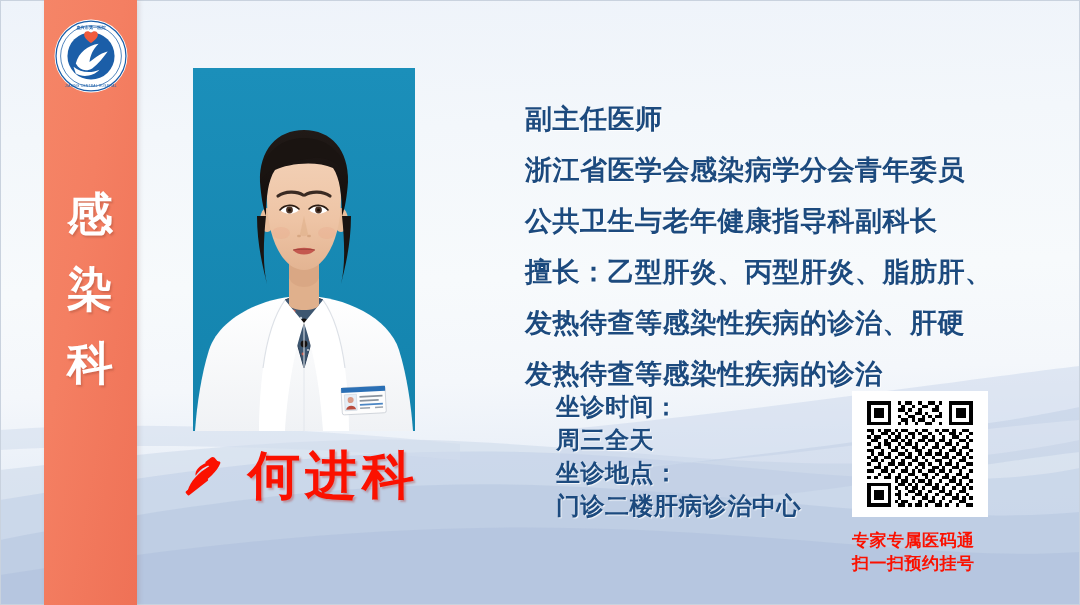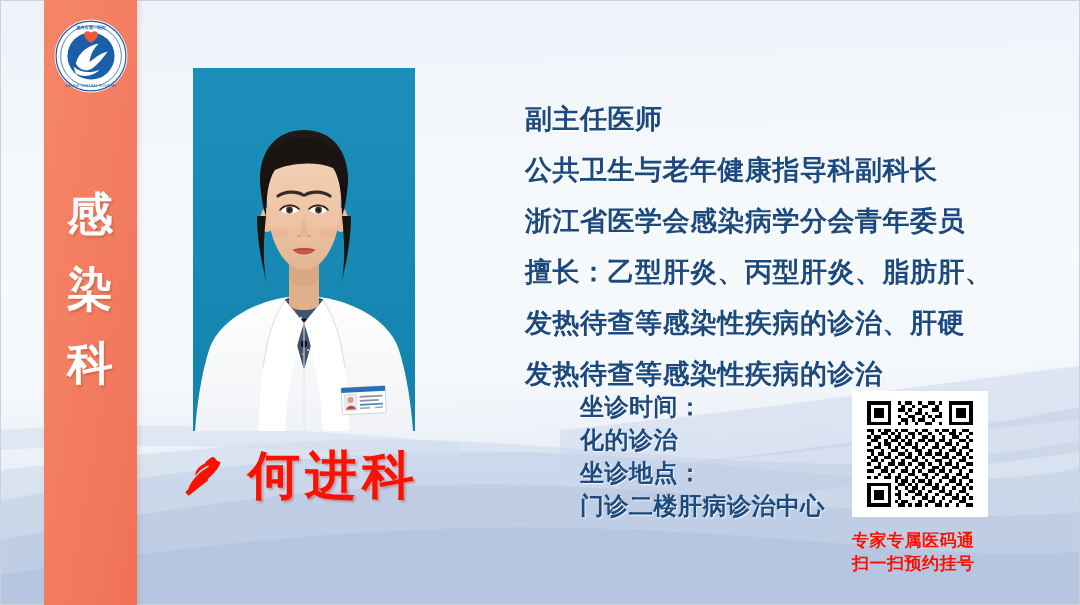--- a/index.html
+++ b/index.html
@@ -97,21 +97,21 @@
     line-height:39px;
     letter-spacing:.5px;
     font-family:"Liberation Serif","DejaVu Serif",serif;
     text-shadow:1px 1px 1px rgba(255,255,255,.85);
   }
   .credentials p{margin:12px;}
 
   
   .schedule{
     position:absolute;
-    left:580px;top:391px;
+    left:556px;top:391px;
     color:#1c4a7e;
     font-size:24px;
     font-weight:700;
     line-height:33px;
     letter-spacing:.5px;
     font-family:"Liberation Serif","DejaVu Serif",serif;
     text-shadow:1px 1px 1px rgba(255,255,255,.8);
   }
   .schedule p{margin:0;}
 
@@ -302,30 +302,30 @@
           <rect x="14" y="60" width="46" height="9" rx="2" transform="rotate(-38 37 64)"></rect>
           <path d="M52,22 L62,14 C64,12 67,12 69,14 L75,21 C77,23 77,26 75,28 L66,36 Z"></path>
         </g>
       </svg>
     </span>
     <span class="doctor-name">何进科</span>
   </div>
 
   <div class="credentials">
     <p>副主任医师</p>
+    <p>浙江省医学会感染病学分会青年委员</p>
     <p>公共卫生与老年健康指导科副科长</p>
-    <p>浙江省医学会感染病学分会青年委员</p>
     <p>擅长：乙型肝炎、丙型肝炎、脂肪肝、</p>
     <p>发热待查等感染性疾病的诊治、肝硬</p>
     <p>发热待查等感染性疾病的诊治</p>
   </div>
 
   <div class="schedule">
     <p>坐诊时间：</p>
-    <p>化的诊治</p>
+    <p>周三全天</p>
     <p>坐诊地点：</p>
     <p>门诊二楼肝病诊治中心</p>
   </div>
 
   <div class="qr-block">
     <div class="qr-card">
       <svg viewBox="0 0 33 33" shape-rendering="crispEdges">
         <rect width="33" height="33" fill="#ffffff"></rect>
         <g fill="#000000">
           <rect x="1" y="1" width="7" height="1"></rect>

